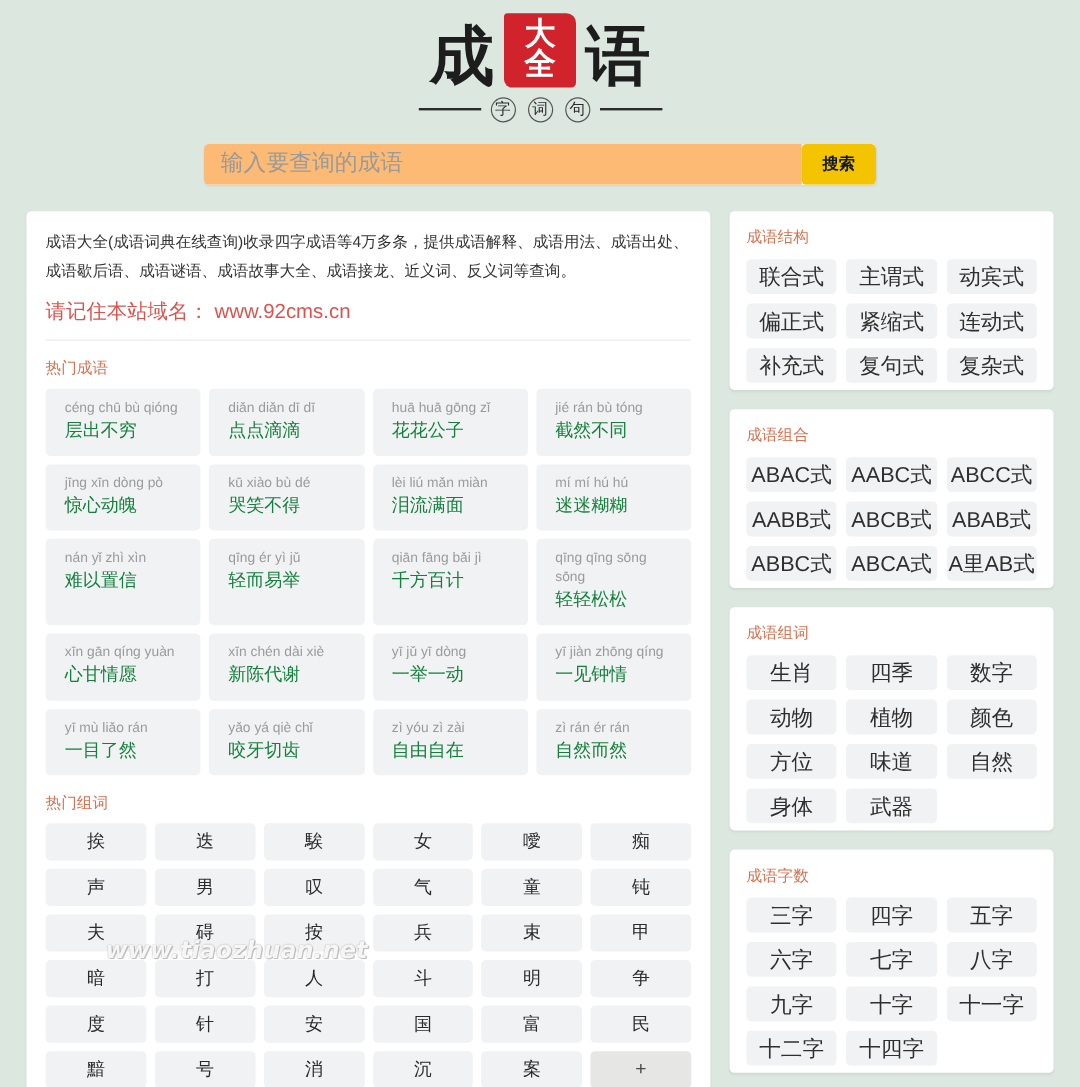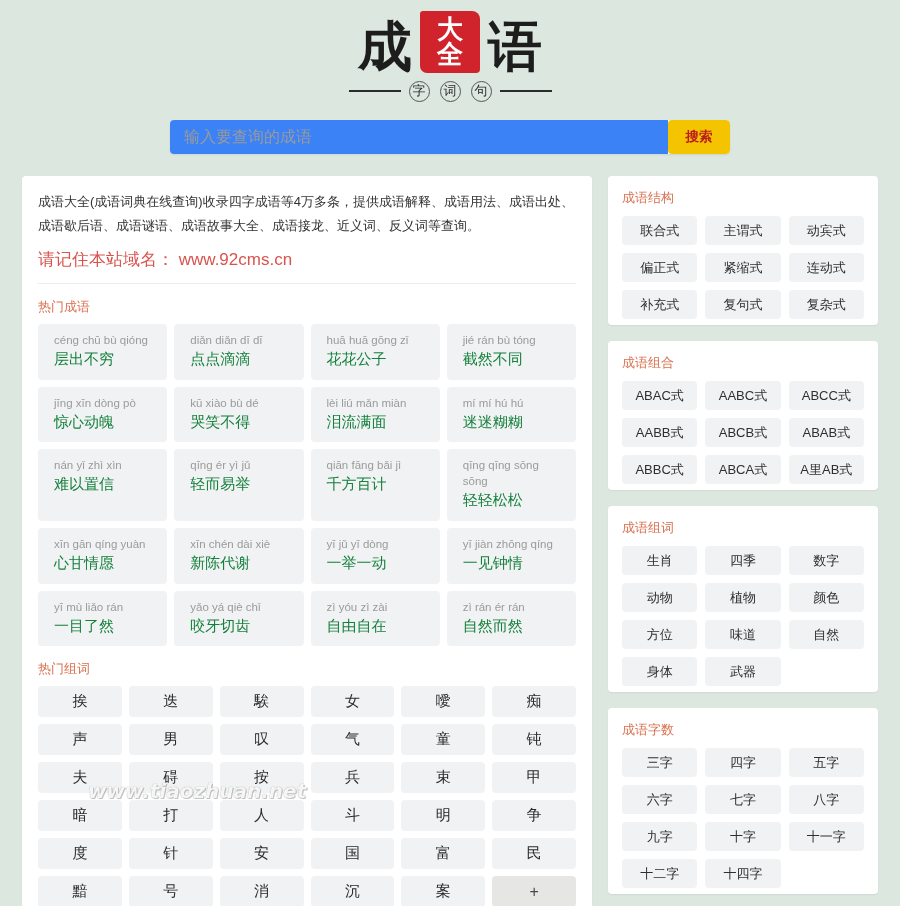--- a/index.html
+++ b/index.html
@@ -42,28 +42,28 @@
     align-items: center; justify-content: center;
   }
 
   .searchbar {
     margin-top: 14px; width: 560px; height: 34px;
     background: #fff; border-radius: 4px; display: flex;
     overflow: hidden; box-shadow: 0 1px 2px rgba(0,0,0,.08);
   }
   .searchbar input {
     flex: 1; border: 0; outline: none; padding: 0 14px;
-    font-size: 16px; color: #333;
+    font-size: 19px; color: #333;
     font-family: "Liberation Sans", "DejaVu Sans", sans-serif;
-    background: #3b82f6;
+    background: #fdba74;
   }
   .searchbar input::placeholder { color: #9a9a9a; }
   .search-btn {
     width: 62px; background: #f5c400; border: 0; cursor: pointer;
-    color: #b91c1c; font-size: 13.5px; font-weight: bold;
+    color: #0f172a; font-size: 13.5px; font-weight: bold;
     font-family: "Liberation Sans", "DejaVu Sans", sans-serif;
     border-radius: 4px;
   }
 
   
   .body-wrap {
     margin: 22px auto 0; width: 856px; display: flex; gap: 16px;
     align-items: flex-start;
   }
   .col-main { width: 570px; }
@@ -107,21 +107,21 @@
     height: 31px; display: flex; align-items: center; justify-content: center;
     font-size: 15px; color: #2a2a2a; cursor: pointer;
   }
   .char.more { background: #e6e7e5; font-size: 16px; color: #4a4a4a; }
 
   
   .tag-grid { display: grid; grid-template-columns: repeat(3, 1fr); gap: 8px; }
   .tag {
     background: #f1f2f3; border-radius: 4px;
     height: 29px; display: flex; align-items: center; justify-content: center;
-    font-size: 13px; color: #2f2f2f; cursor: pointer;
+    font-size: 18px; color: #2f2f2f; cursor: pointer;
   }
 
   .side-card { background: #fff; border-radius: 4px; box-shadow: 0 1px 2px rgba(0,0,0,.06); padding: 13px 14px 6px; margin-bottom: 16px; }
   .side-card .sec-title { margin: 0 0 9px; }
 
   
   .watermark {
     position: absolute; left: 88px; top: 779px;
     font-size: 20px; font-style: italic; font-weight: bold;
     color: rgba(255,255,255,.92);

